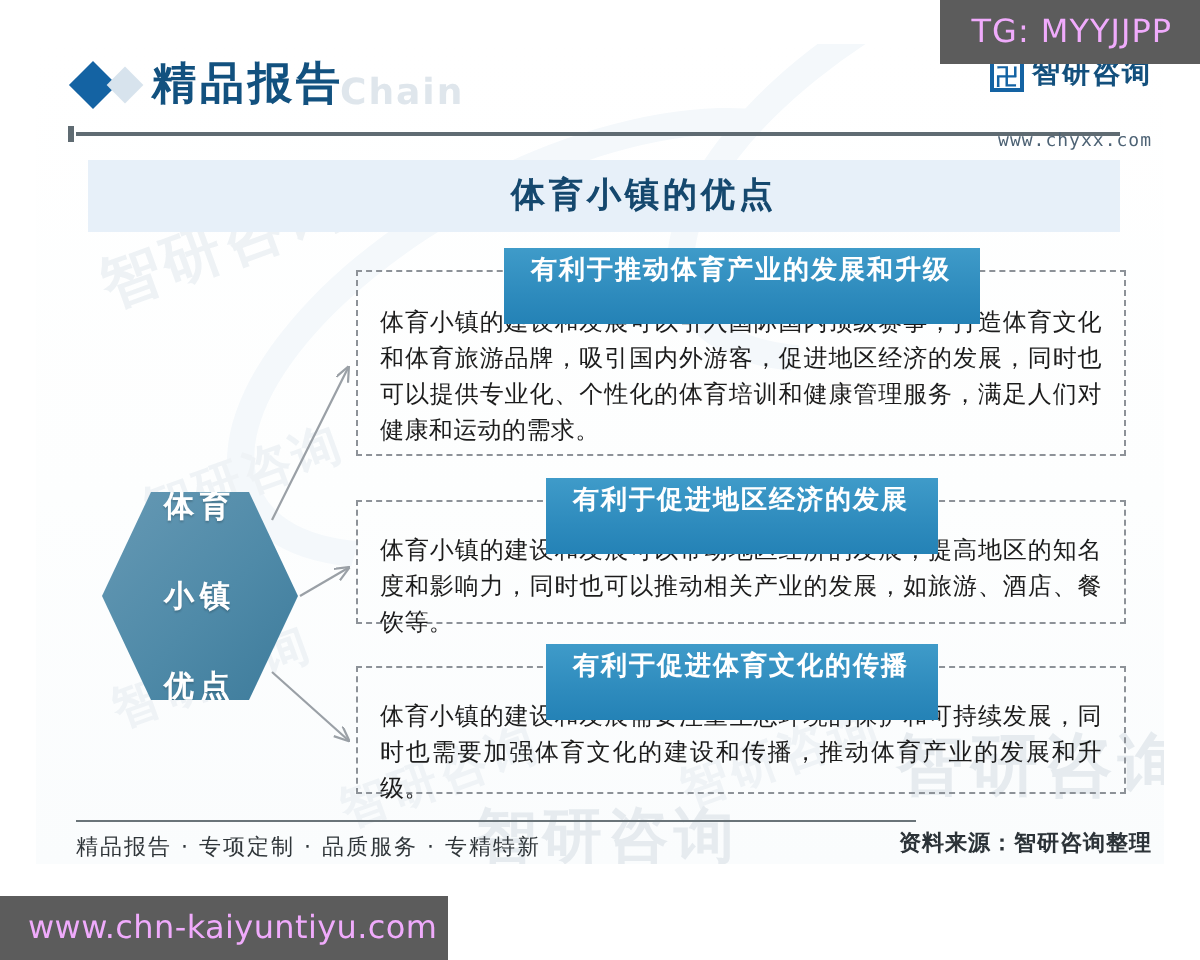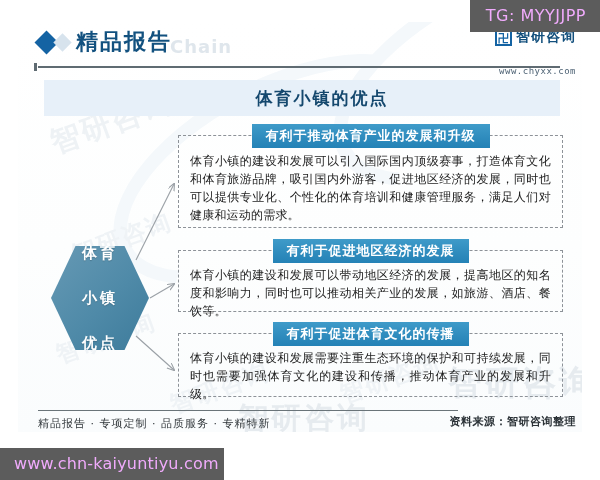--- a/index.html
+++ b/index.html
@@ -222,23 +222,24 @@
   .card-head {
     position: absolute;
     top: -12px;
     left: 50%;
     transform: translateX(-50%);
     background: linear-gradient(180deg,#3f9bc9 0%,#2e8bbd 60%,#2482b6 100%);
     color: #ffffff;
     font-size: 13px;
     font-weight: bold;
     letter-spacing: 1px;
-    padding: 4px 14px 5px 14px;
+    padding: 4px 14px 19px 14px;
     white-space: nowrap;
     line-height: 15px;
+    font-family: Liberation Mono, monospace;
   }
   .card-body {
     padding: 16px 11px 6px 11px;
     font-size: 12px;
     line-height: 18px;
     color: #1c1c1c;
     text-align: justify;
     letter-spacing: 0.2px;
   }
   .card-2 .card-body, .card-3 .card-body { padding-top: 15px; }

